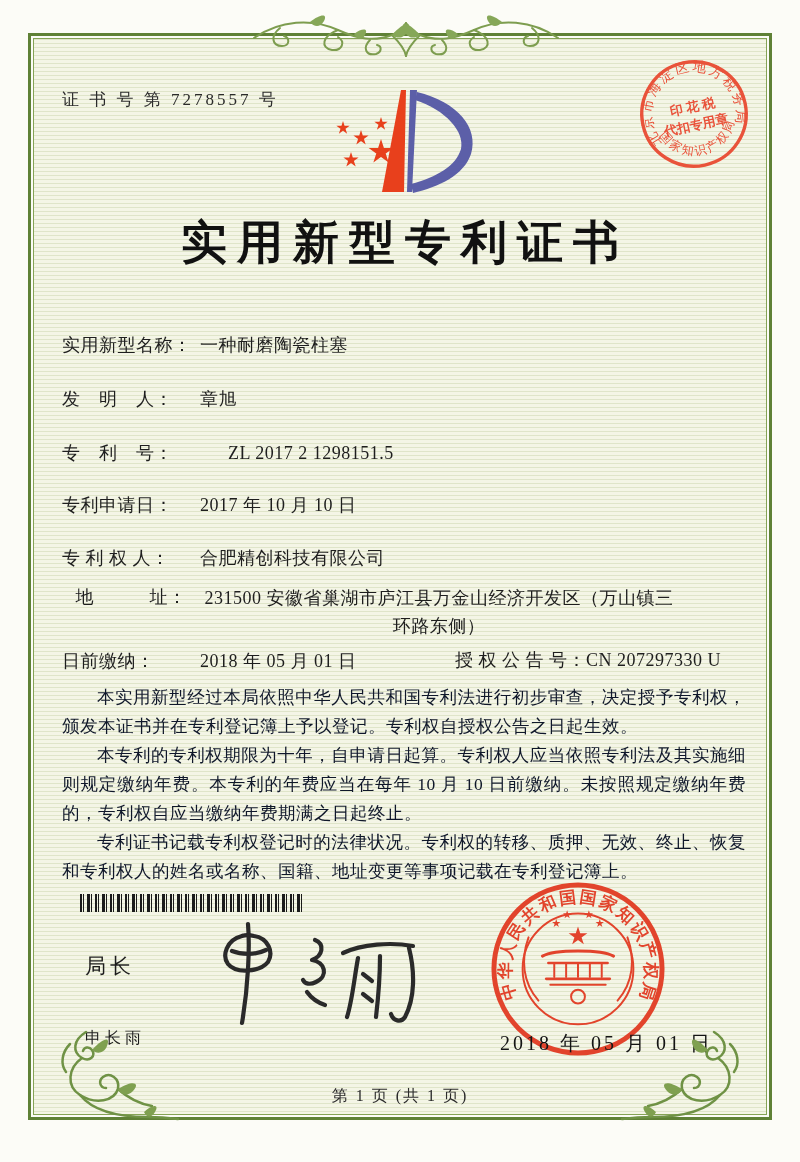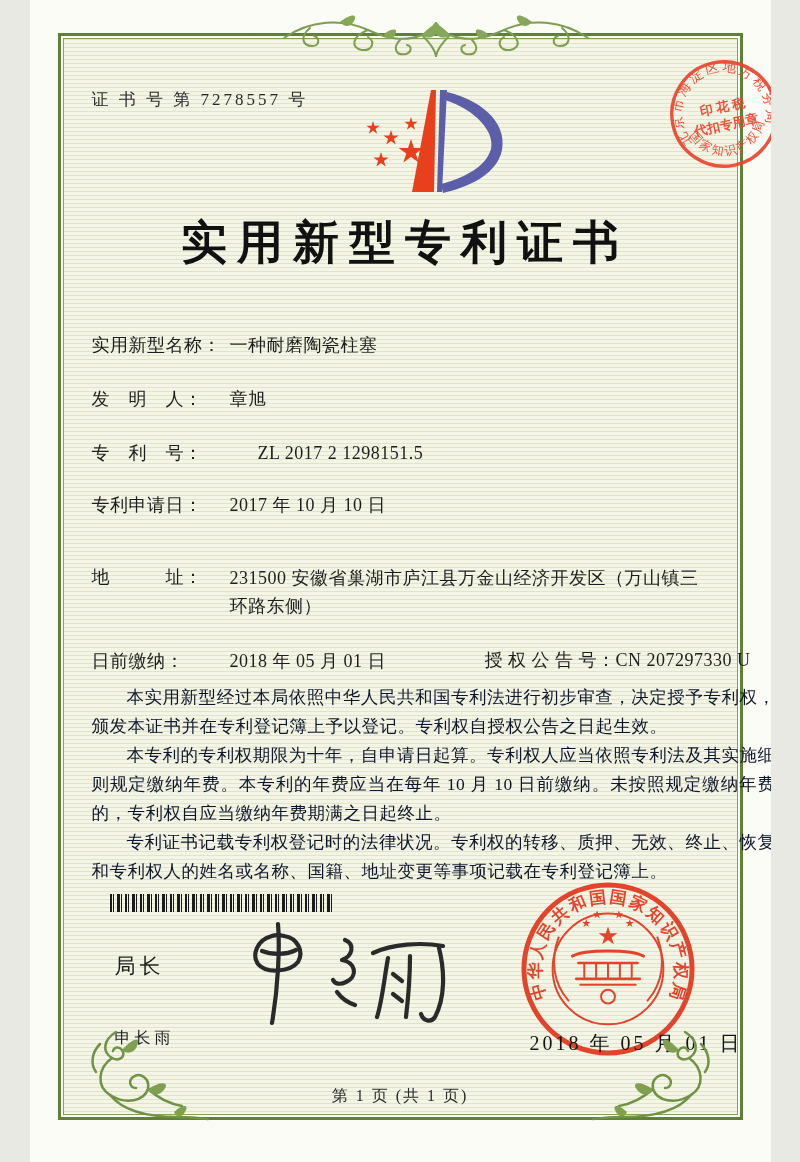--- a/index.html
+++ b/index.html
@@ -1,17 +1,17 @@
 <!DOCTYPE html>
 <html><head>
 <meta charset="utf-8">
 <style>
   html,body{margin:0;padding:0;background:#e9e9e4;}
   .page{
-    position:relative;width:741px;height:1162px;margin:0 auto;
+    position:relative;width:800px;height:1162px;margin:0 auto;
     background:#fcfcf7;overflow:hidden;
     font-family:"Liberation Serif","DejaVu Serif",serif;color:#232323;
   }
   
   .frame{position:absolute;left:28px;top:33px;right:28px;bottom:42px;
     border:3px solid #5f8136;z-index:1;}
   .frame-inner{position:absolute;inset:2px;border:1px solid #85a355;
     background-color:#f4f5e6;
     background-image:repeating-linear-gradient(180deg,
       rgba(138,163,84,.20) 0px,rgba(138,163,84,.20) 1px,
@@ -23,21 +23,21 @@
   .tax-stamp{position:absolute;left:636px;top:56px;width:116px;height:116px;z-index:4;
     transform:rotate(-12deg);opacity:.93;}
   .title{position:absolute;left:0;top:212px;width:100%;text-align:center;
     font-size:46px;font-weight:bold;letter-spacing:10px;text-indent:10px;color:#111;}
   .row{position:absolute;left:62px;display:flex;font-size:18px;line-height:26px;
     letter-spacing:.5px;color:#1e1e1e;}
   .row .lbl{flex:0 0 138px;width:138px;}
   .row .val{letter-spacing:.5px;}
   .row-name{top:332px;}  .row-inventor{top:386px;}  .row-patno{top:440px;gap:28px;}
   .row-filing{top:492px;} .row-patentee{top:545px;}
-  .row-address{top:564px;width:660px;}
+  .row-address{top:584px;width:660px;text-align:center;}
   .row-address .val{max-width:478px;line-height:28px;}
   .row-grantdate{top:648px;}
   .row-grantno{position:absolute;left:455px;top:648px;font-size:18px;letter-spacing:.5px;color:#1e1e1e;}
   .body-text{position:absolute;left:62px;top:683px;width:684px;}
   .body-text p{margin:0;font-size:17.5px;line-height:29px;letter-spacing:.5px;
     text-indent:2em;text-align:justify;color:#0f172a;}
   .barcode{position:absolute;left:80px;top:894px;width:222px;height:18px;
     background:repeating-linear-gradient(90deg,
       #1b1b1b 0 2px,transparent 2px 3px,#1b1b1b 3px 4px,transparent 4px 7px,
       #1b1b1b 7px 10px,transparent 10px 11px,#1b1b1b 11px 12px,transparent 12px 15px);}
@@ -163,20 +163,24 @@
       <span class="val">章旭</span>
     </div>
     <div class="row row-patno">
       <span class="lbl">专　利　号：</span>
       <span class="val">ZL 2017 2 1298151.5</span>
     </div>
     <div class="row row-filing">
       <span class="lbl">专利申请日：</span>
       <span class="val">2017 年 10 月 10 日</span>
     </div>
+    <div class="row row-patentee">
+      <span class="lbl">专 利 权 人：</span>
+      <span class="val">合肥精创科技有限公司</span>
+    </div>
     <div class="row row-address">
       <span class="lbl">地　　　址：</span>
       <span class="val">231500 安徽省巢湖市庐江县万金山经济开发区（万山镇三环路东侧）</span>
     </div>
     <div class="row row-grantdate">
       <span class="lbl">日前缴纳：</span>
       <span class="val">2018 年 05 月 01 日</span>
     </div>
     <div class="row-grantno">
       <span>授 权 公 告 号：</span><span>CN 207297330 U</span>

